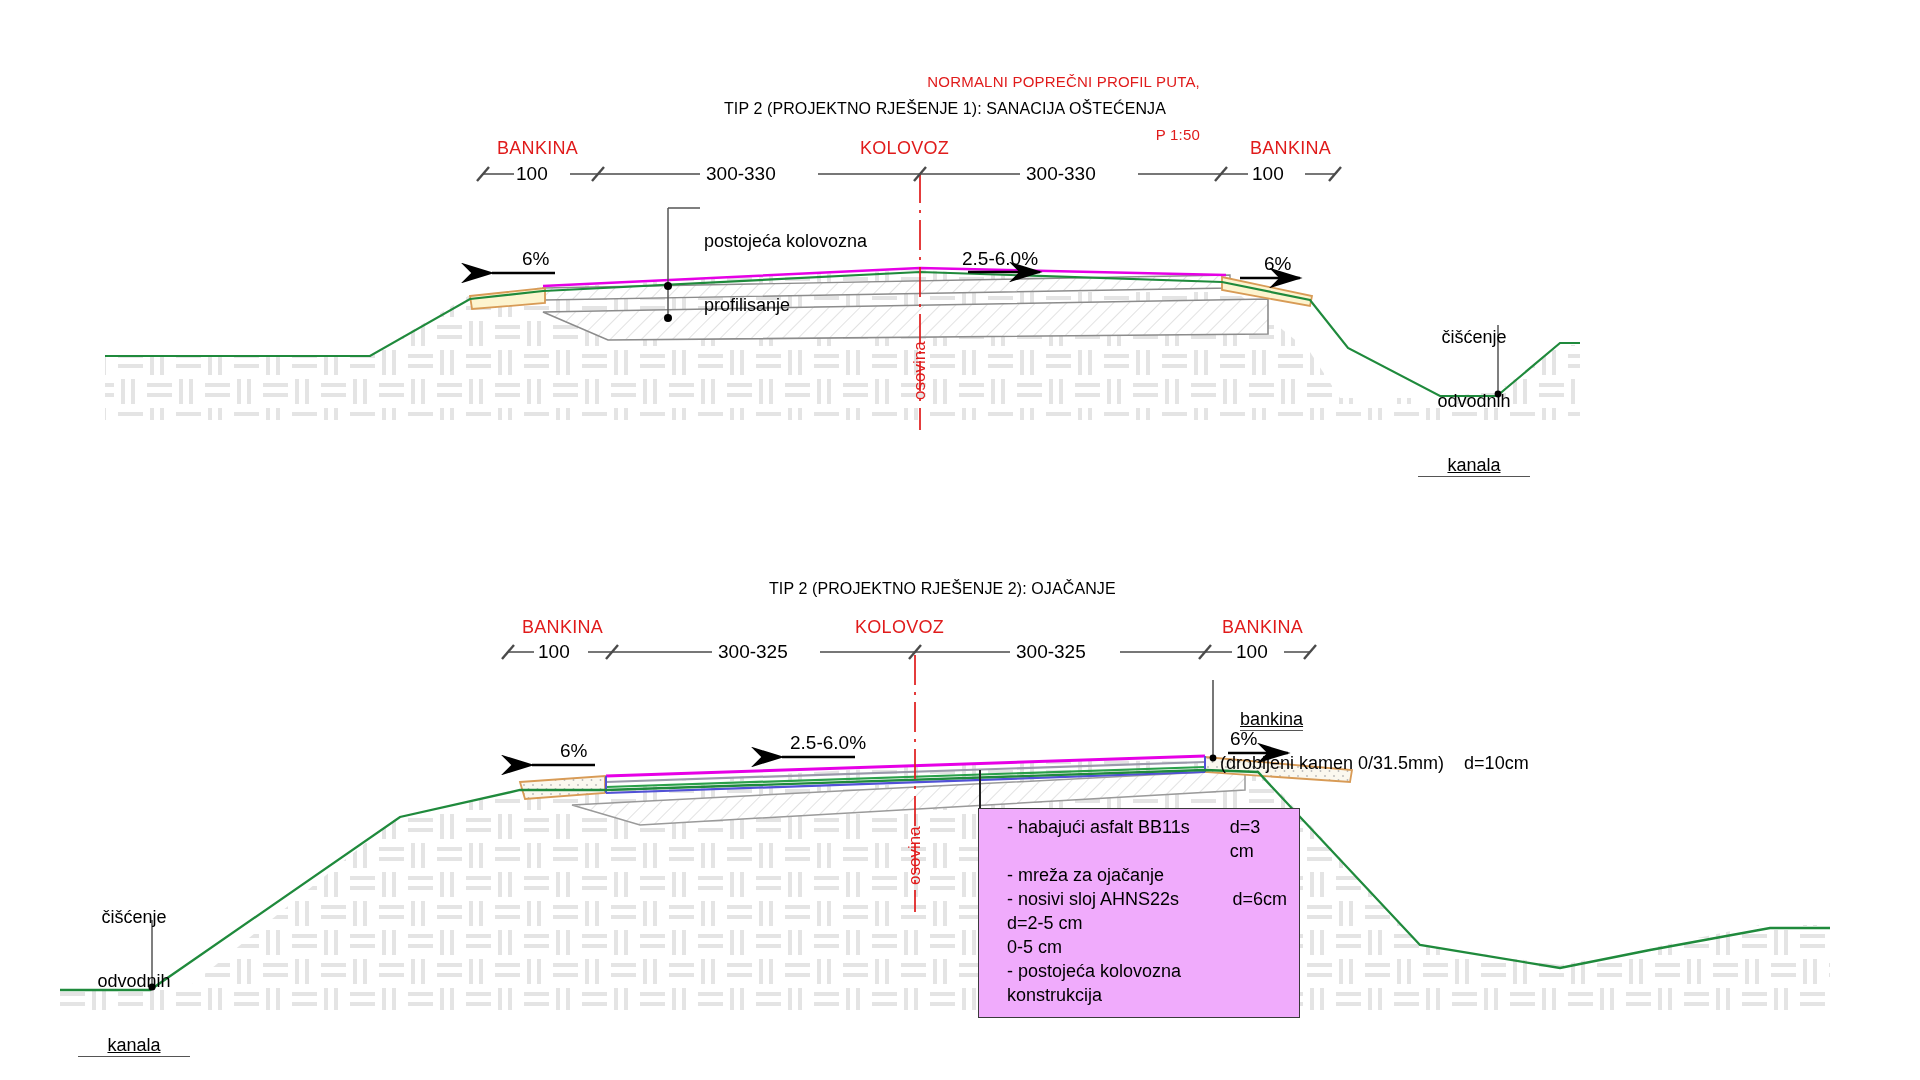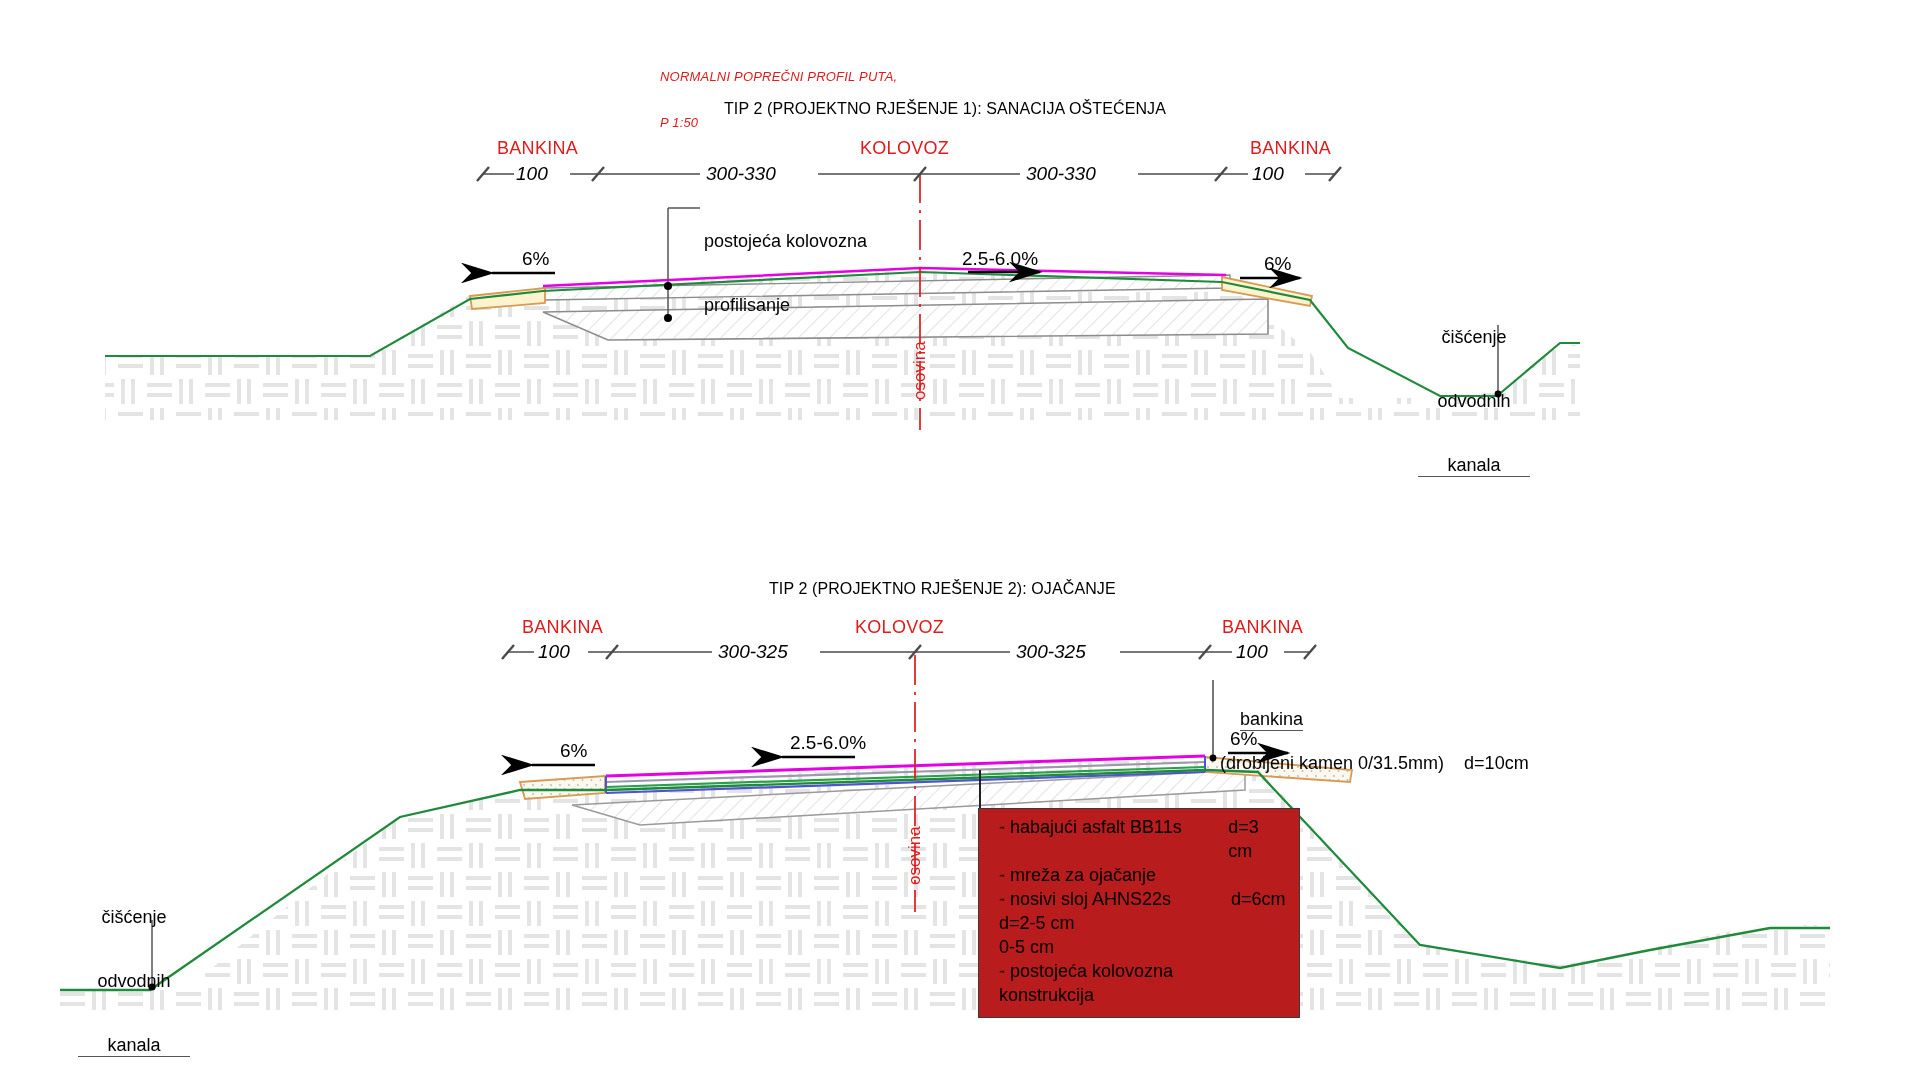--- a/index.html
+++ b/index.html
@@ -26,55 +26,54 @@
   }
   .txt {
     position: absolute;
     white-space: pre;
     font-family: "Liberation Sans", sans-serif;
     color: #000000;
     line-height: 1.18;
   }
   .red { color: #e01b1b; }
   .title-main {
-    font-size: 13px;
+    font-size: 15px;
     letter-spacing: 0.2px;
-    text-align: left;
-    font-style: italic;
+    text-align: right;
   }
   .subtitle {
     font-size: 16px;
     letter-spacing: 0.1px;
   }
-  .dimlabel { font-size: 19px; font-style: italic; }
+  .dimlabel { font-size: 19px; }
   .redcap { font-size: 18px; letter-spacing: 0.3px; }
   .ann { font-size: 18px; }
   .slope { font-size: 19px; }
   .vert-osovina {
     font-size: 17px;
     transform: rotate(-90deg);
     transform-origin: left top;
     color: #e01b1b;
   }
   .legend-box {
     position: absolute;
     border: 1.4px solid #3a3a3a;
-    background: #b91c1c;
-    padding: 7px 12px 9px 20px;
+    background: #f0abfc;
+    padding: 7px 12px 9px 28px;
     box-sizing: border-box;
   }
   .legend-row {
     display: flex;
     font-size: 18px;
     line-height: 1.33;
     color: #000;
   }
   .legend-name { width: 232px; }
   .legend-val { }
-  .callout-underline { border-bottom: 1.3px solid #555; }
+  .callout-underline { border-bottom: 1.3px solid #555; text-decoration: underline; }
 </style>
 </head>
 <body>
 
 <div id="root">
 
   <svg class="drawing" viewBox="0 0 1920 1080">
     <defs>
       <pattern id="groundhatch" width="58" height="58" patternUnits="userSpaceOnUse">
         <rect width="58" height="58" fill="#ffffff"></rect>

